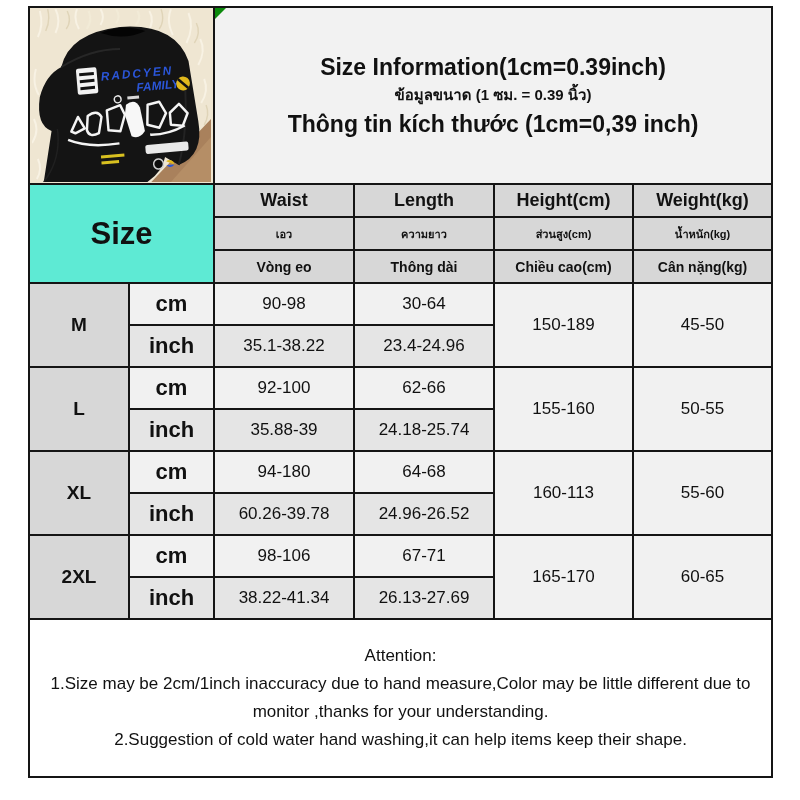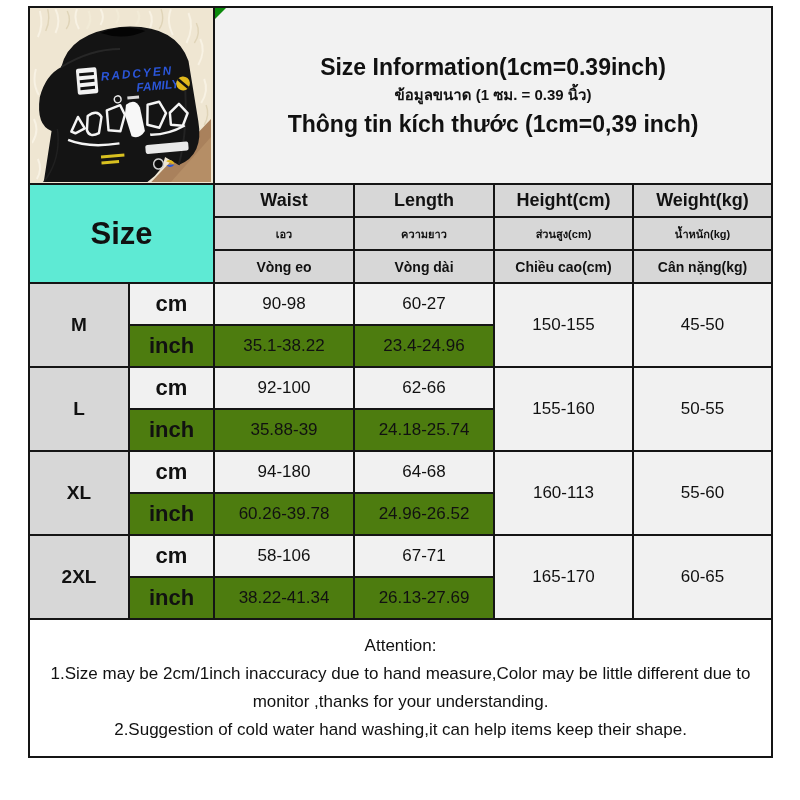--- a/index.html
+++ b/index.html
@@ -17,21 +17,21 @@
     overflow:hidden;padding:0 2px;
   }
   
   col.c-size{width:100px}col.c-unit{width:85px}
   col.c-waist{width:140px}col.c-length{width:140px}
   col.c-height{width:139px}col.c-weight{width:139px}
 
   tr.r-photo{height:177px}
   tr.r-head{height:33px}
   tr.r-data{height:42px}
-  tr.r-note{height:138px}
+  tr.r-note{height:158px}
 
   td.photo-cell{padding:0;background:#efe6d2;}
   td.photo-cell svg{display:block;}
 
   td.title-cell{background:#f2f2f2;position:relative;}
   .corner-flag{
     position:absolute;left:0;top:0;width:0;height:0;
     border-top:11px solid #0c8a0c;border-right:11px solid transparent;
   }
   .title-line1,.title-line3{font-weight:bold;font-size:23px;line-height:1.5;}
@@ -39,21 +39,21 @@
 
   td.hdr{background:#d7d7d7;font-weight:bold;}
   td.hdr-en{font-size:18px;}
   td.hdr-th{font-size:11px;}
   td.hdr-vi{font-size:14px;}
   td.size-corner{background:#5eead4;font-weight:bold;font-size:31px;}
   td.size-label{background:#d7d7d7;font-weight:bold;font-size:19px;}
   td.unit{font-weight:bold;font-size:22px;}
   td.val{font-size:17px;}
   td.bg-tint{background:#f1f1f1;}
-  td.bg-white{background:#4d7c0f;}
+  td.bg-white{background:#e5e5e5;}
 
   td.note-cell{
     text-align:left;vertical-align:top;background:#fff;
     font-size:17px;line-height:1.65;padding:3px 8px 0 6px;
   }
 </style>
 </head>
 <body>
 
 <div class="sheet">
@@ -172,31 +172,31 @@
 
     <tr class="r-head">
       <td class="hdr hdr-th">เอว</td>
       <td class="hdr hdr-th">ความยาว</td>
       <td class="hdr hdr-th">ส่วนสูง(cm)</td>
       <td class="hdr hdr-th">น้ำหนัก(kg)</td>
     </tr>
 
     <tr class="r-head">
       <td class="hdr hdr-vi">Vòng eo</td>
-      <td class="hdr hdr-vi">Vòng dài</td>
+      <td class="hdr hdr-vi">Thông dài</td>
       <td class="hdr hdr-vi">Chiều cao(cm)</td>
       <td class="hdr hdr-vi">Cân nặng(kg)</td>
     </tr>
 
     <tr class="r-data">
       <td class="size-label" rowspan="2">M</td>
       <td class="unit bg-tint">cm</td>
       <td class="val bg-tint">90-98</td>
-      <td class="val bg-tint">60-27</td>
-      <td class="val bg-tint" rowspan="2">150-155</td>
+      <td class="val bg-tint">30-64</td>
+      <td class="val bg-tint" rowspan="2">150-189</td>
       <td class="val bg-tint" rowspan="2">45-50</td>
     </tr>
     <tr class="r-data">
       <td class="unit bg-white">inch</td>
       <td class="val bg-white">35.1-38.22</td>
       <td class="val bg-white">23.4-24.96</td>
     </tr>
 
     <tr class="r-data">
       <td class="size-label" rowspan="2">L</td>
@@ -222,21 +222,21 @@
     </tr>
     <tr class="r-data">
       <td class="unit bg-white">inch</td>
       <td class="val bg-white">60.26-39.78</td>
       <td class="val bg-white">24.96-26.52</td>
     </tr>
 
     <tr class="r-data">
       <td class="size-label" rowspan="2">2XL</td>
       <td class="unit bg-tint">cm</td>
-      <td class="val bg-tint">58-106</td>
+      <td class="val bg-tint">98-106</td>
       <td class="val bg-tint">67-71</td>
       <td class="val bg-tint" rowspan="2">165-170</td>
       <td class="val bg-tint" rowspan="2">60-65</td>
     </tr>
     <tr class="r-data">
       <td class="unit bg-white">inch</td>
       <td class="val bg-white">38.22-41.34</td>
       <td class="val bg-white">26.13-27.69</td>
     </tr>
 

